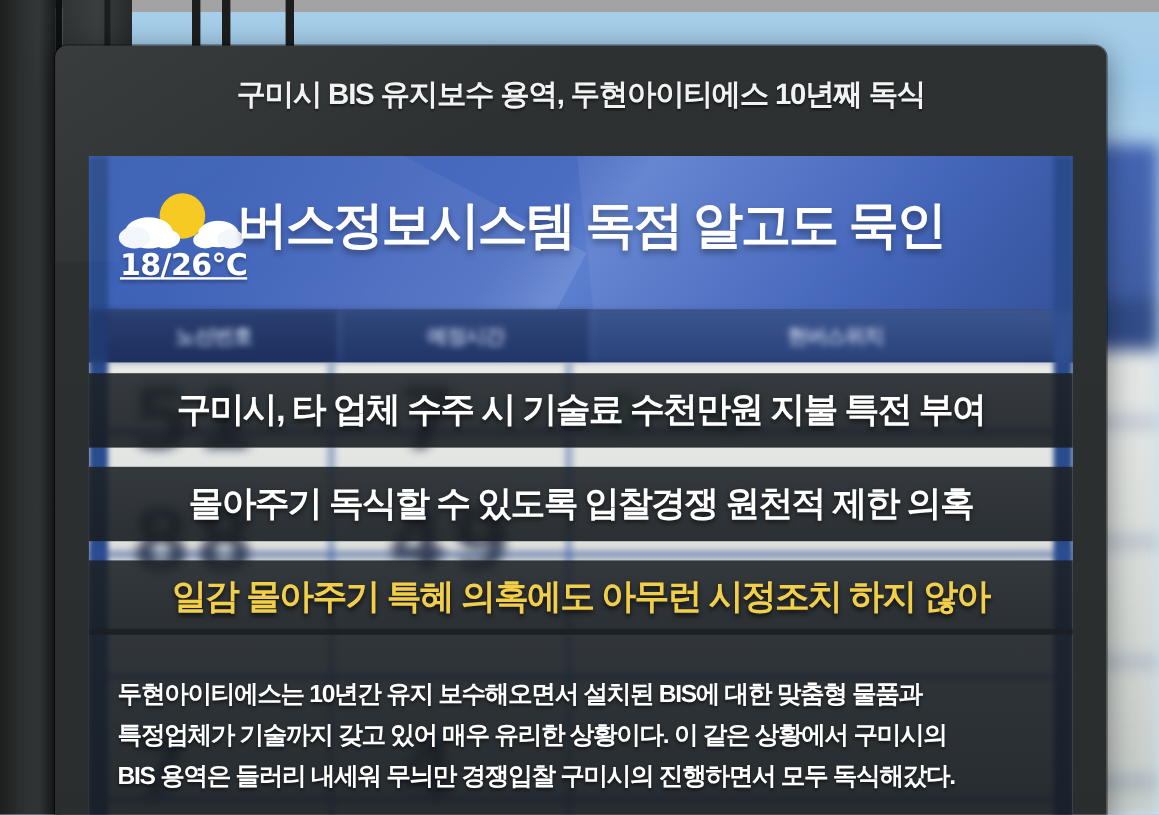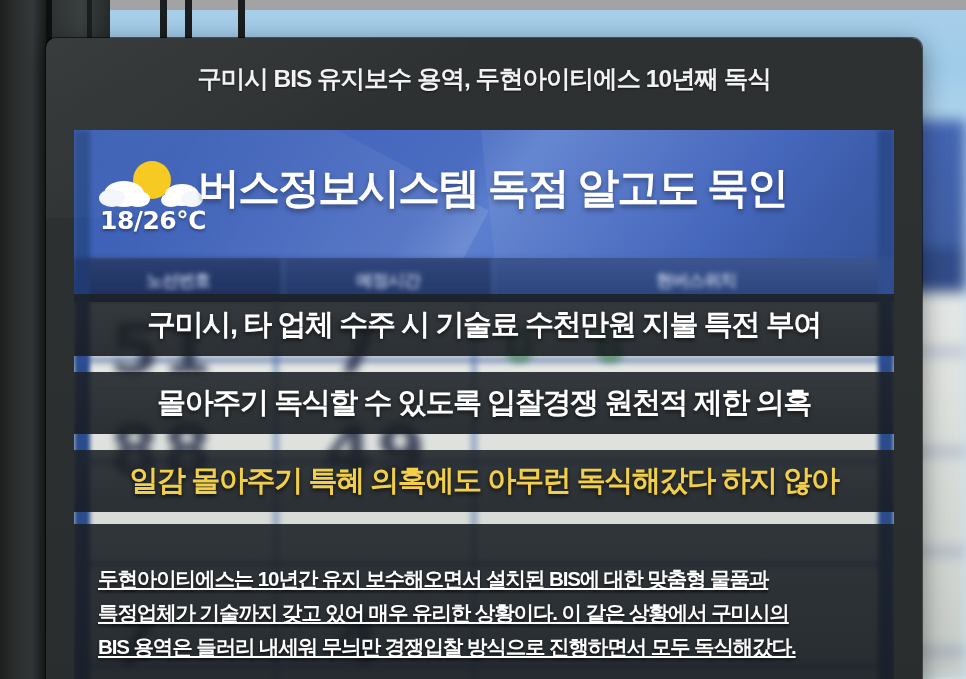--- a/index.html
+++ b/index.html
@@ -102,21 +102,21 @@
           font-family:"DejaVu Sans",sans-serif;filter:blur(4.5px);opacity:.9;}
   .edge-l{position:absolute;left:0;top:0;width:16px;height:608px;background:#2a4b8c;filter:blur(2px);}
   .edge-r{position:absolute;right:0;top:0;width:16px;height:608px;background:#2a4b8c;filter:blur(2px);}
 
   
   #weather{position:absolute;left:14px;top:28px;width:130px;height:86px;}
   #wicon{position:absolute;left:8px;top:0;width:112px;height:52px;}
   #wtemp{position:absolute;left:0;top:48px;width:130px;text-align:center;
      color:#ffffff;font-weight:bold;font-size:25px;letter-spacing:-0.5px;
      font-family:"DejaVu Sans",sans-serif;
-     text-shadow:0 2px 3px rgba(0,0,0,.35);}
+     text-shadow:0 2px 3px rgba(0,0,0,.35);text-decoration:underline;}
 
   
   #headline{
     position:absolute;left:124px;top:30px;width:690px;
     color:#ffffff;font-size:42px;font-weight:bold;letter-spacing:-2px;white-space:nowrap;
     text-shadow:0 3px 5px rgba(0,0,0,.35);
   }
 
   
   #navtabs{position:absolute;left:0;top:128px;width:820px;height:44px;display:flex;}
@@ -124,41 +124,40 @@
      color:#c9d3ee;font-size:17px;font-weight:bold;letter-spacing:-1px;
      filter:blur(2.6px);opacity:.85;}
   .ntab.t1{width:208px;background:rgba(24,40,82,.55);}
   .ntab.t2{width:208px;background:rgba(33,53,103,.5);border-left:2px solid rgba(120,150,210,.35);}
   .ntab.t3{width:404px;background:rgba(58,86,150,.45);border-left:2px solid rgba(120,150,210,.35);}
 
   
   .band{
     position:absolute;left:0;width:820px;
     background:linear-gradient(180deg,rgba(28,33,38,.88),rgba(24,29,34,.90));
-    display:flex;align-items:center;justify-content:center;
+    display:flex;align-items:center;justify-content:center;margin-top:17px;
   }
   .band .btxt{
     color:#ffffff;font-size:29px;font-weight:bold;letter-spacing:-1.4px;white-space:nowrap;
     text-shadow:0 2px 4px rgba(0,0,0,.65);
   }
   #band1{top:164px;height:62px;}
   #band2{top:242px;height:62px;}
   #band3{top:320px;height:62px;}
   #band3 .btxt{color:#f2cf4a;text-shadow:0 2px 4px rgba(0,0,0,.7);}
 
   
   #bodyblock{
     position:absolute;left:0;top:394px;width:820px;height:214px;
     background:linear-gradient(180deg,rgba(26,31,36,.88),rgba(22,27,32,.92));
     padding:38px 24px 0 24px;box-sizing:border-box;
   }
   #bodytext{
     color:#ffffff;font-size:20.5px;font-weight:bold;line-height:34px;letter-spacing:-1.1px;
     text-shadow:0 2px 3px rgba(0,0,0,.65);
-    text-decoration:underline;
   }
   #bodytext p{margin:0;}
 
   
   .bottom-glow{position:absolute;left:110px;bottom:0;width:856px;height:2px;background:rgba(255,255,255,.05);}
 </style>
 </head>
 <body>
 
 <div id="photo">
@@ -260,25 +259,25 @@
       <div class="ntab t3">현버스위치</div>
     </div>
 
     <div class="band" id="band1">
       <div class="btxt">구미시, 타 업체 수주 시 기술료 수천만원 지불 특전 부여</div>
     </div>
     <div class="band" id="band2">
       <div class="btxt">몰아주기 독식할 수 있도록 입찰경쟁 원천적 제한 의혹</div>
     </div>
     <div class="band" id="band3">
-      <div class="btxt">일감 몰아주기 특혜 의혹에도 아무런 독식해갔다 하지 않아</div>
+      <div class="btxt">일감 몰아주기 특혜 의혹에도 아무런 시정조치 하지 않아</div>
     </div>
 
     <div id="bodyblock">
       <div id="bodytext">
         <p>두현아이티에스는 10년간 유지 보수해오면서 설치된 BIS에 대한 맞춤형 물품과</p>
         <p>특정업체가 기술까지 갖고 있어 매우 유리한 상황이다. 이 같은 상황에서 구미시의</p>
-        <p>BIS 용역은 들러리 내세워 무늬만 경쟁입찰 방식으로 진행하면서 모두 독식해갔다.</p>
+        <p>BIS 용역은 들러리 내세워 무늬만 경쟁입찰 구미시의 진행하면서 모두 독식해갔다.</p>
       </div>
     </div>
 
   </div>
 </div>
 
 </body></html>

